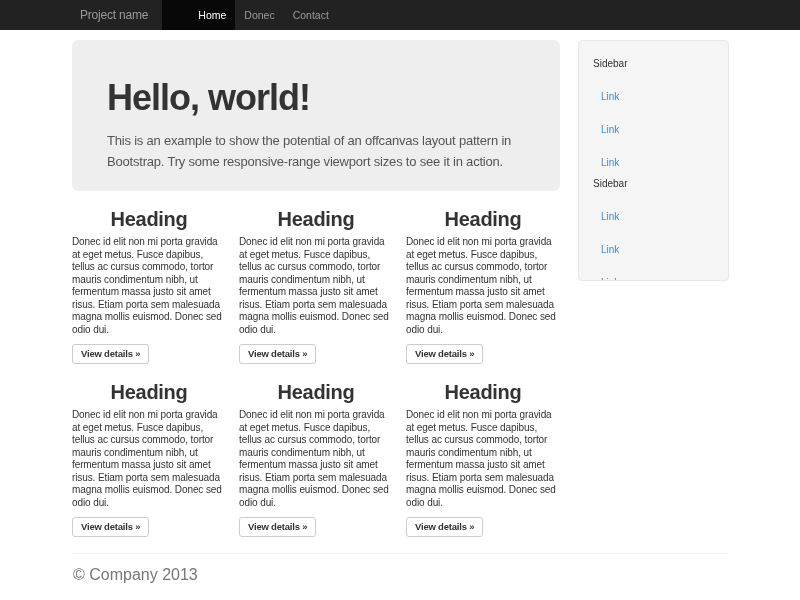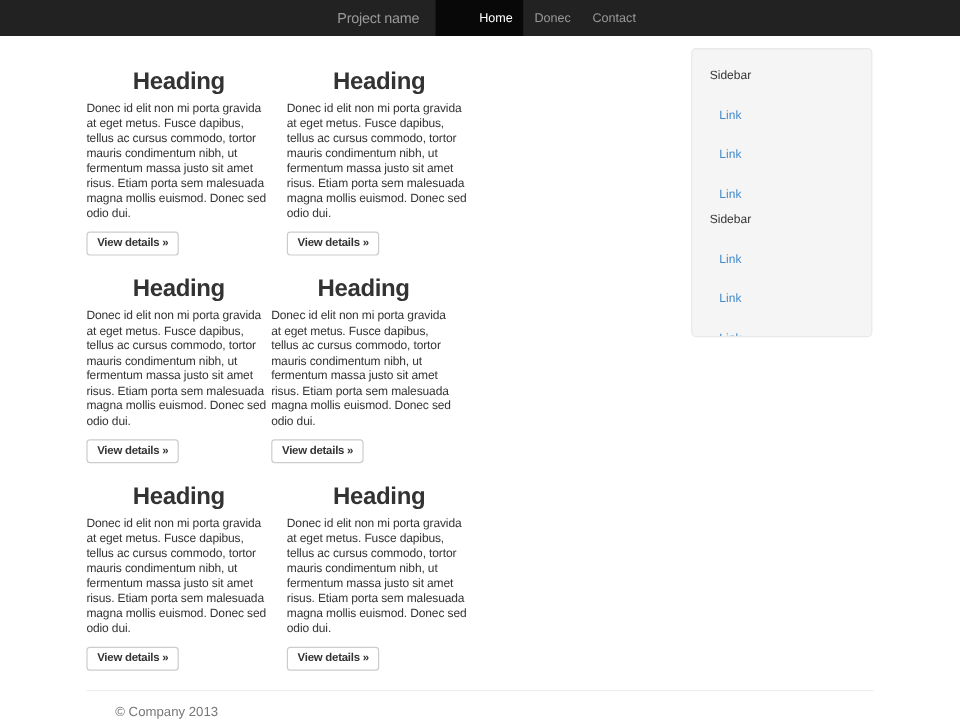--- a/index.html
+++ b/index.html
@@ -5,21 +5,21 @@
   html,body{margin:0;padding:0;}
   body{
     width:800px;height:600px;overflow:hidden;background:#fff;
     font-family:"Liberation Sans",sans-serif;color:#333;
     -webkit-font-smoothing:antialiased;
   }
   a{text-decoration:none;}
 
   
   .navbar{height:30px;background:#222222;}
-  .navbar-inner{margin:0 60px;height:30px;display:flex;align-items:stretch;justify-content:center;}
+  .navbar-inner{margin:0 60px;height:30px;display:flex;align-items:stretch;}
   .brand{
     display:block;margin-left:20px;line-height:30px;
     font-size:12px;letter-spacing:-0.2px;color:#999;
   }
   .nav-menu{list-style:none;margin:0 0 0 14px;padding:0;display:flex;}
   .nav-menu li a{
     display:block;line-height:30px;padding:0 9px;
     font-size:10.5px;color:#999;
   }
   .nav-menu li.active a{background:#080808;color:#fff;padding-left:36px;}
@@ -69,21 +69,21 @@
     padding:10px 14px;overflow:hidden;
   }
   .sb-label{font-size:10px;line-height:13px;color:#333;margin:6px 0;}
   .sb-link{
     display:block;font-size:10px;line-height:13px;
     color:#428bca;margin:20px 0 8px 8px;
   }
 
   
   .footer-hr{border:0;border-top:1px solid #eee;margin:16px 0 0;}
-  .footer-text{margin:12px 0 0 24px;font-size:11px;color:#777;}
+  .footer-text{margin:12px 0 0 1px;font-size:16px;color:#777;}
 </style>
 </head>
 <body>
 
 <nav class="navbar">
   <div class="navbar-inner">
     <a class="brand" href="#">Project name</a>
     <ul class="nav-menu" id="nav-menu">
         <li class="active">
           <a href="#">Home</a>
@@ -95,20 +95,24 @@
           <a href="#">Contact</a>
         </li>
       </ul>
   </div>
 </nav>
 
 <div class="container">
   <div class="content-row">
 
     <div class="main-col">
+      <div class="jumbotron">
+        <h1>Hello, world!</h1>
+        <p class="lead">This is an example to show the potential of an offcanvas layout pattern in Bootstrap. Try some responsive-range viewport sizes to see it in action.</p>
+      </div>
       <div class="cards" id="cards-grid">
           <div class="card"><h2>Heading</h2><p>Donec id elit non mi porta gravida at eget metus. Fusce dapibus, tellus ac cursus commodo, tortor mauris condimentum nibh, ut fermentum massa justo sit amet risus. Etiam porta sem malesuada magna mollis euismod. Donec sed odio dui.</p><a href="#" class="btn">View details »</a></div>
           <div class="card"><h2>Heading</h2><p>Donec id elit non mi porta gravida at eget metus. Fusce dapibus, tellus ac cursus commodo, tortor mauris condimentum nibh, ut fermentum massa justo sit amet risus. Etiam porta sem malesuada magna mollis euismod. Donec sed odio dui.</p><a href="#" class="btn">View details »</a></div>
           <div class="card"><h2>Heading</h2><p>Donec id elit non mi porta gravida at eget metus. Fusce dapibus, tellus ac cursus commodo, tortor mauris condimentum nibh, ut fermentum massa justo sit amet risus. Etiam porta sem malesuada magna mollis euismod. Donec sed odio dui.</p><a href="#" class="btn">View details »</a></div>
           <div class="card"><h2>Heading</h2><p>Donec id elit non mi porta gravida at eget metus. Fusce dapibus, tellus ac cursus commodo, tortor mauris condimentum nibh, ut fermentum massa justo sit amet risus. Etiam porta sem malesuada magna mollis euismod. Donec sed odio dui.</p><a href="#" class="btn">View details »</a></div>
           <div class="card"><h2>Heading</h2><p>Donec id elit non mi porta gravida at eget metus. Fusce dapibus, tellus ac cursus commodo, tortor mauris condimentum nibh, ut fermentum massa justo sit amet risus. Etiam porta sem malesuada magna mollis euismod. Donec sed odio dui.</p><a href="#" class="btn">View details »</a></div>
           <div class="card"><h2>Heading</h2><p>Donec id elit non mi porta gravida at eget metus. Fusce dapibus, tellus ac cursus commodo, tortor mauris condimentum nibh, ut fermentum massa justo sit amet risus. Etiam porta sem malesuada magna mollis euismod. Donec sed odio dui.</p><a href="#" class="btn">View details »</a></div>
         </div>
     </div>
 

